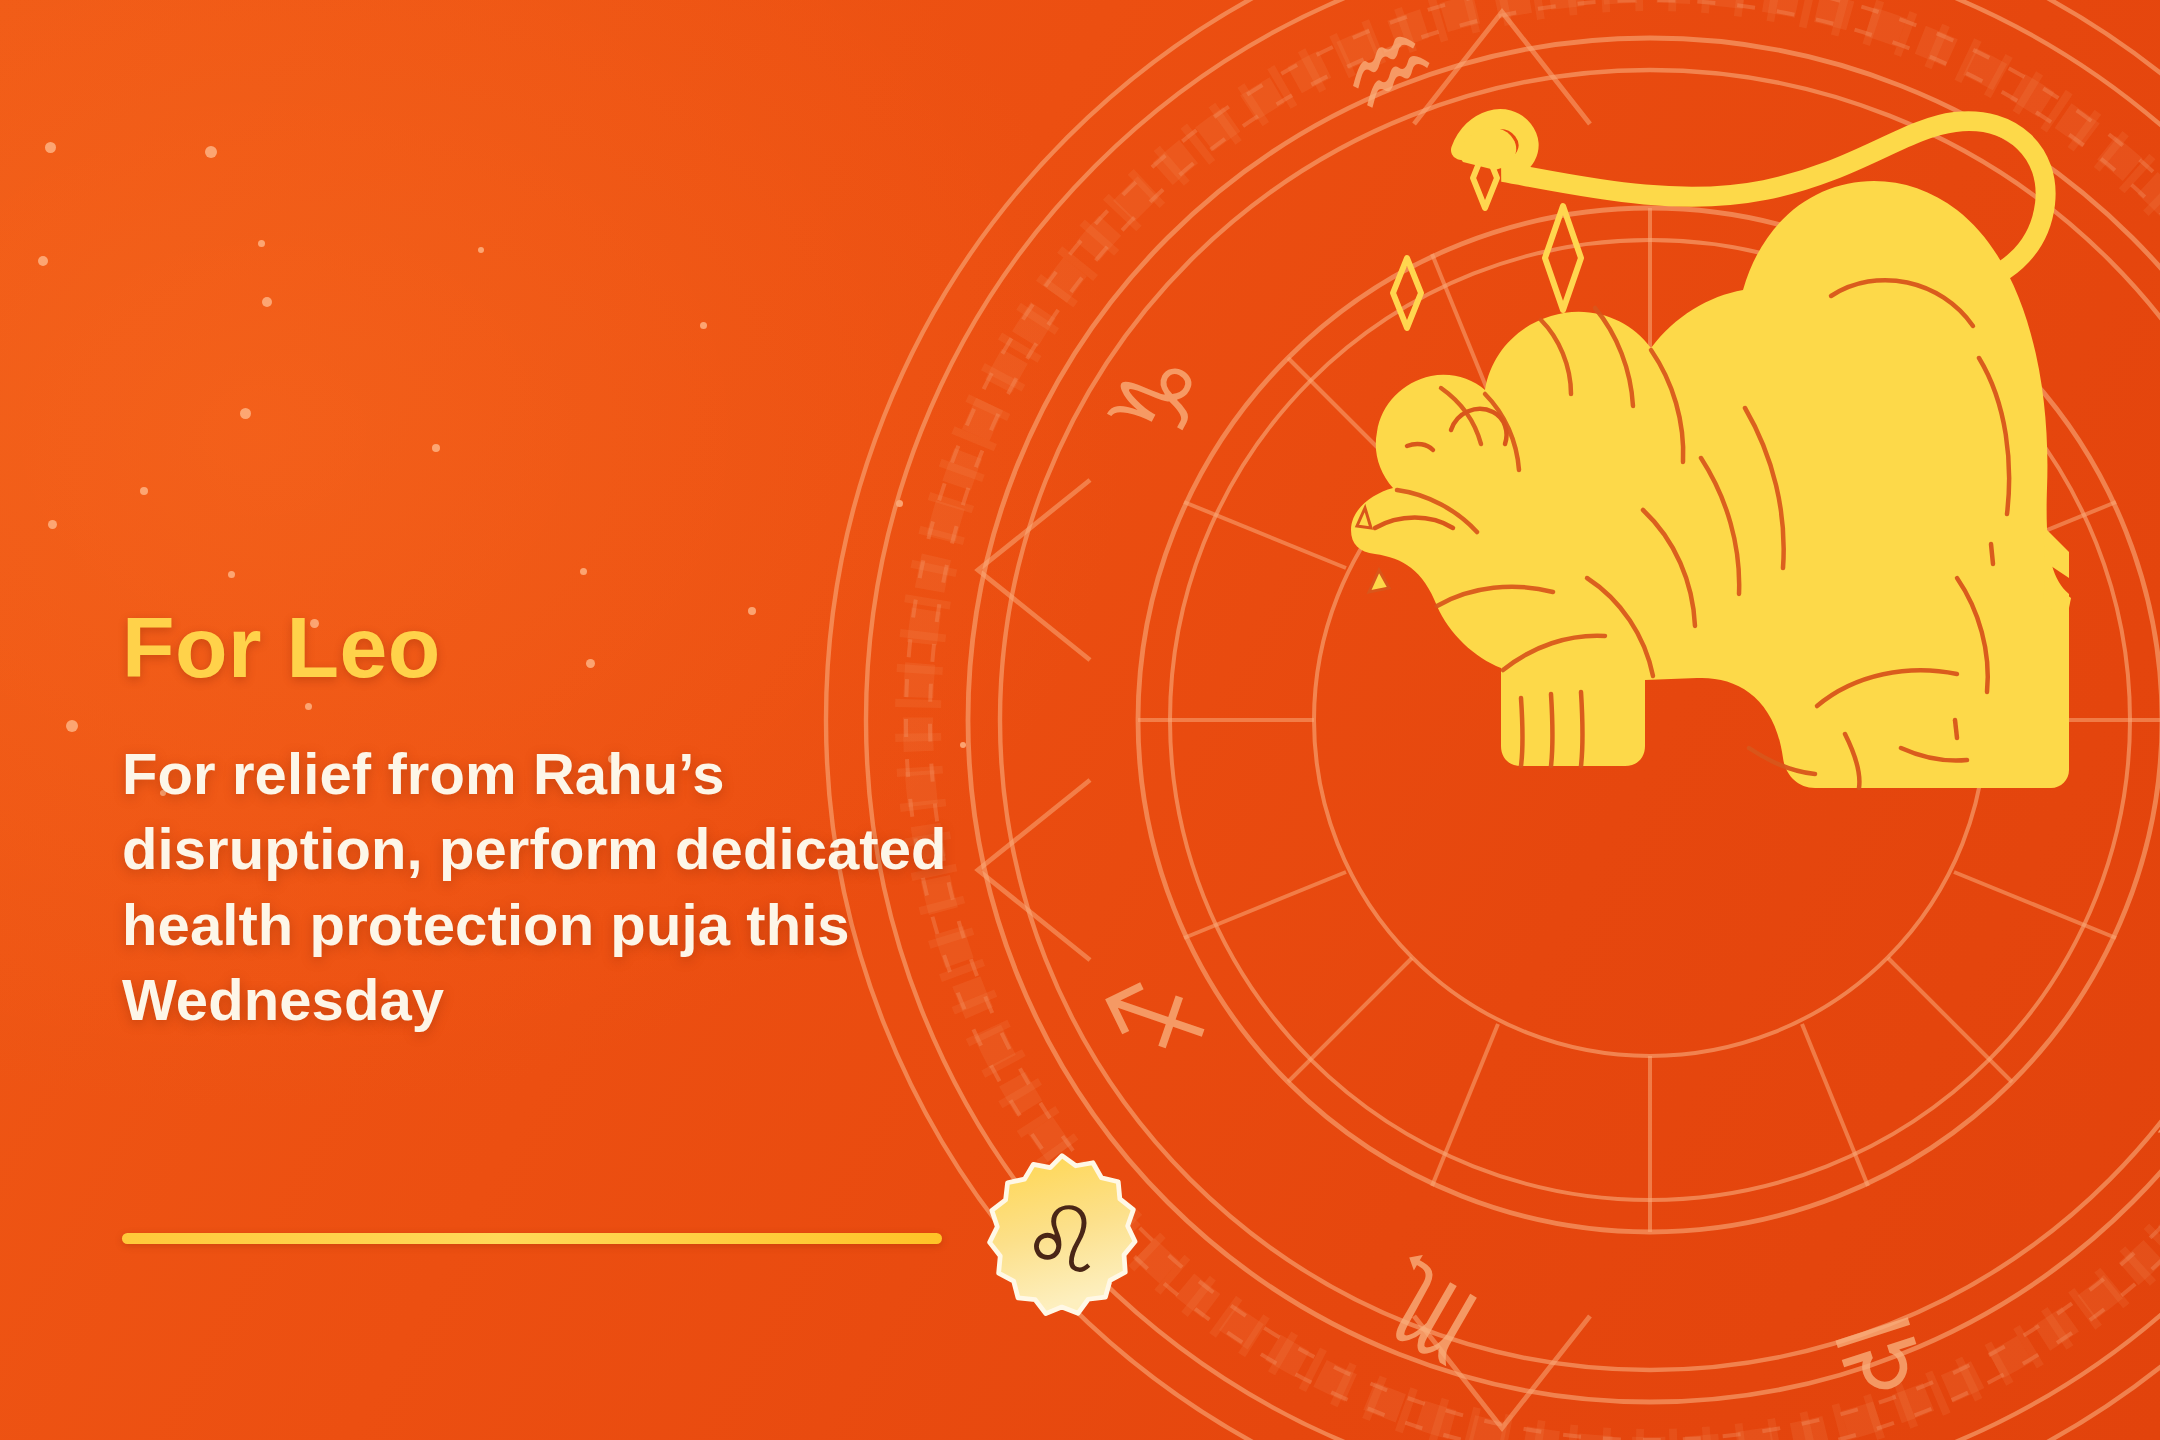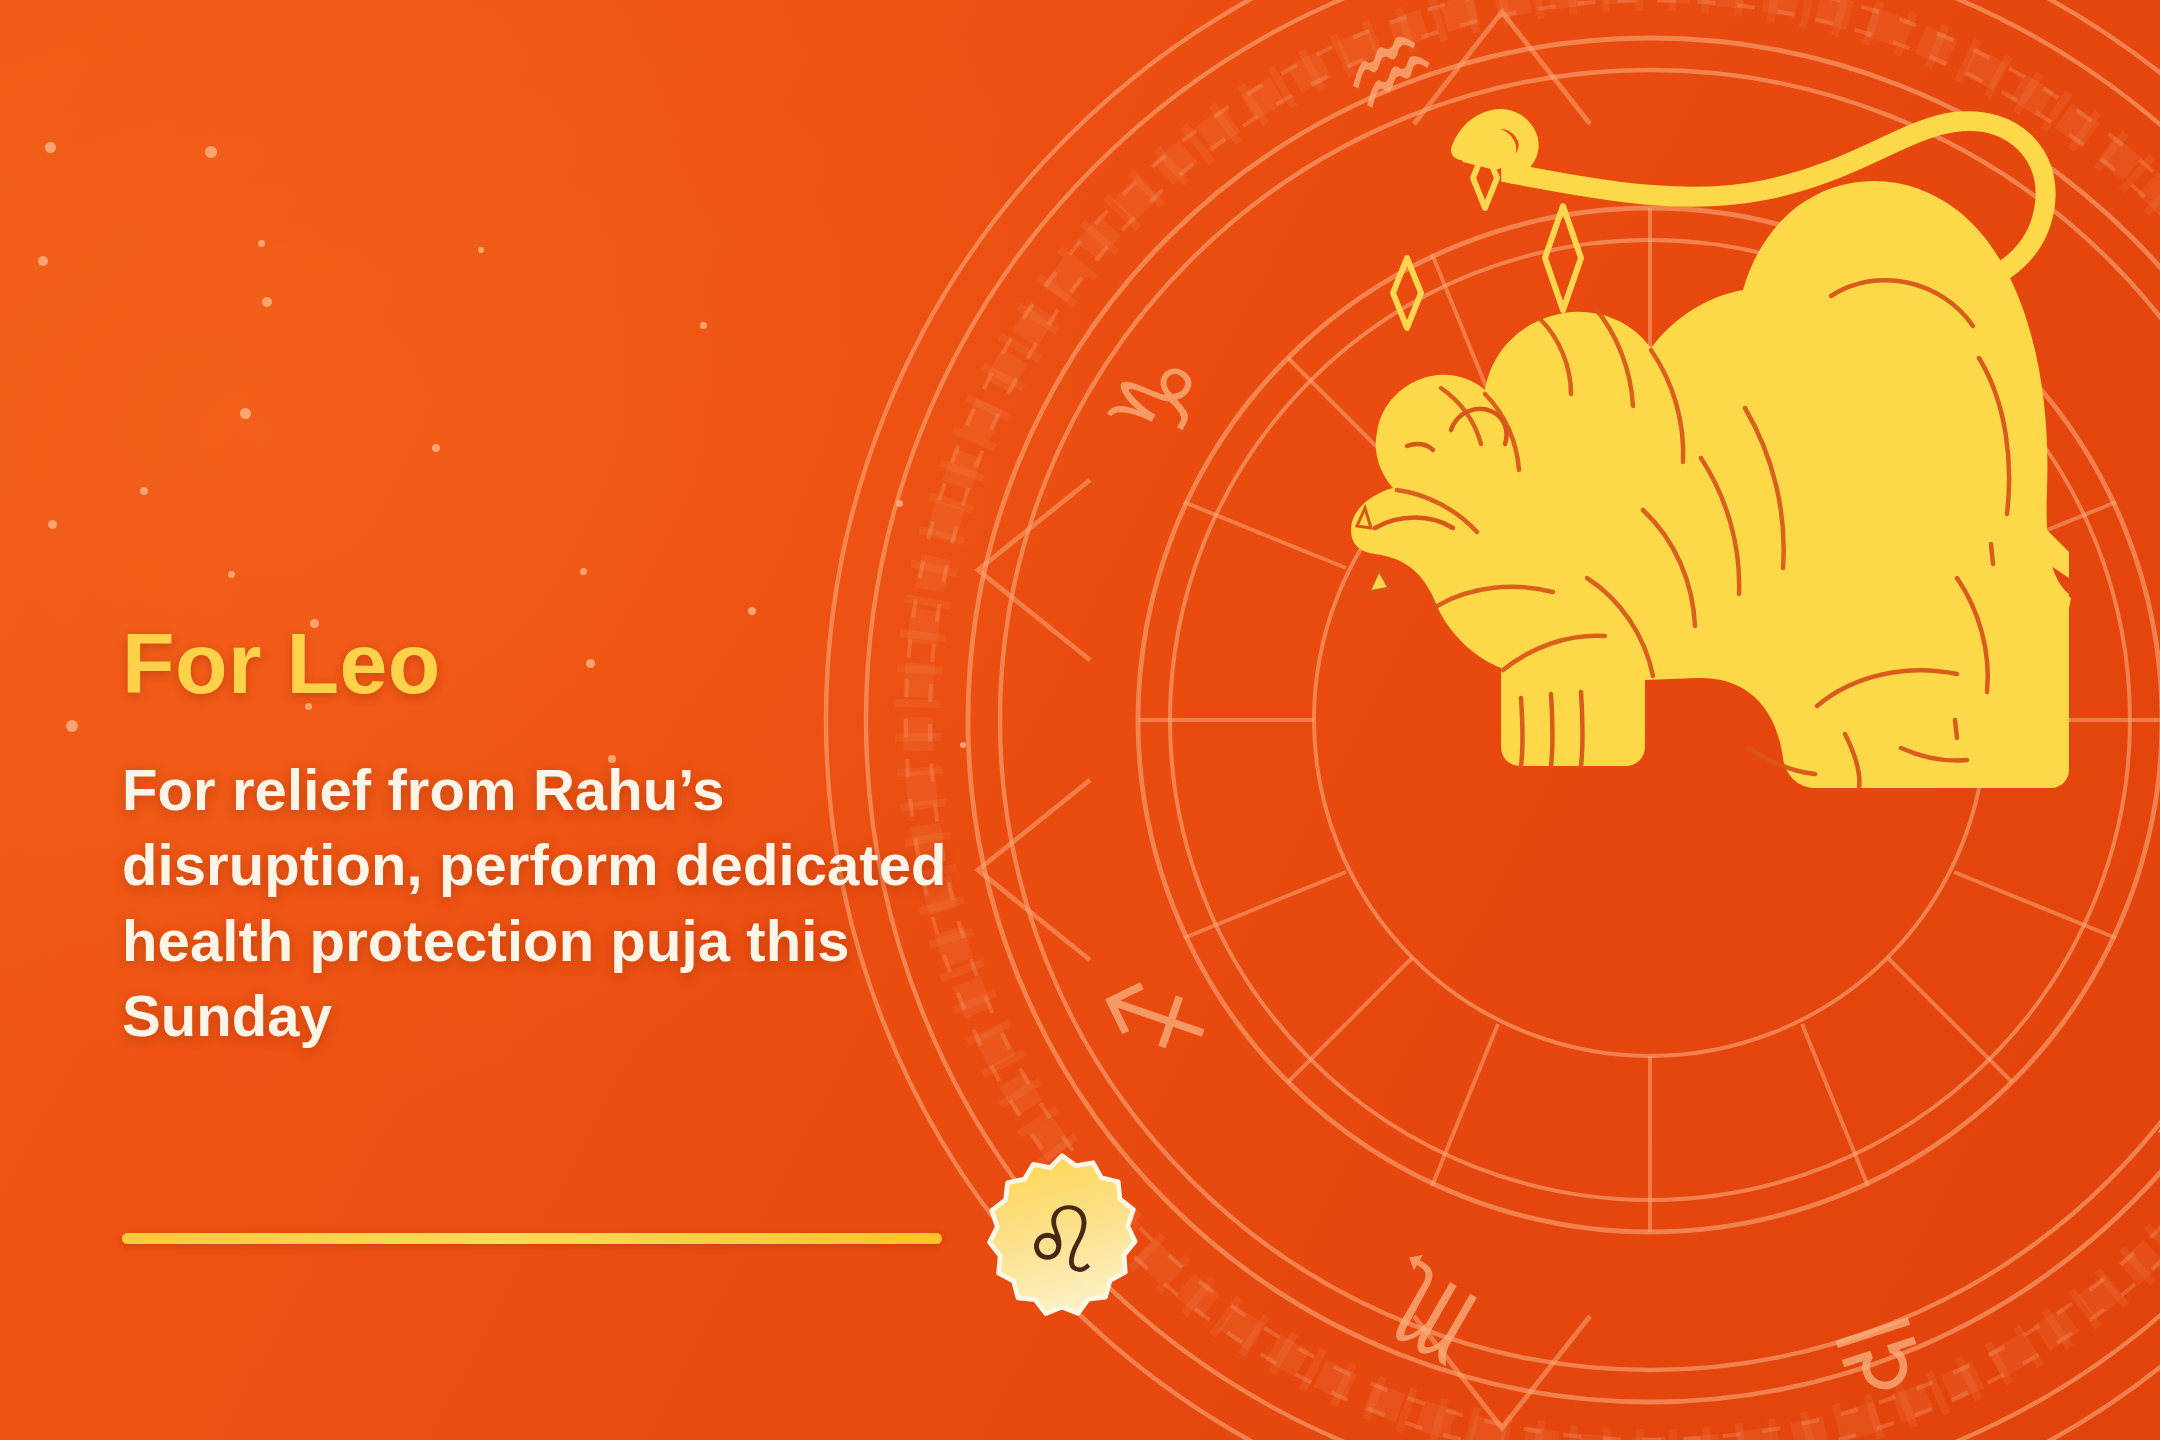--- a/index.html
+++ b/index.html
@@ -32,21 +32,21 @@
     position:absolute;right:-330px;top:50%;transform:translateY(-50%);
     width:1680px;height:1680px;pointer-events:none;
   }
   .wheel svg{width:100%;height:100%;display:block;}
 
   
   .lion{position:absolute;left:1345px;top:58px;width:740px;height:770px;}
   .lion svg{width:100%;height:100%;display:block;}
 
   
-  .content{position:absolute;left:122px;top:620px;width:1000px;}
+  .content{position:absolute;left:122px;top:604px;width:1000px;}
   .heading{
     margin:0;font-size:86px;line-height:1.02;font-weight:700;
     letter-spacing:.5px;color:#FFD24A;
     text-shadow:0 3px 10px rgba(120,28,0,.30);
   }
   .body-copy{
     margin:44px 0 0 0;font-size:58px;line-height:1.30;font-weight:700;
     color:#FDF6E8;letter-spacing:.1px;max-width:840px;
     text-shadow:0 3px 12px rgba(130,35,0,.34);
   }
@@ -245,21 +245,21 @@
         <path d="M404 690 C428 706 450 714 470 716"></path>
       </g>
 
       <path d="M698 468 L724 494 L724 520 L700 504 Z" fill="#FDD949"></path>
       <path d="M700 520 L726 540 L722 560 L698 546 Z" fill="#FDD949"></path>
     </svg>
   </div>
 
   <div class="content">
     <h1 class="heading">For Leo</h1>
-    <p class="body-copy">For relief from Rahu’s disruption, perform dedicated health protection puja this Sunday</p>
+    <p class="body-copy">For relief from Rahu’s disruption, perform dedicated health protection puja this Wednesday</p>
   </div>
 
   <div class="footer">
     <div class="rule"></div>
     <div class="badge">
       <svg viewBox="0 0 200 200">
         <defs>
           <linearGradient id="badgeGrad" x1="0" y1="0" x2="0.25" y2="1">
             <stop offset="0%" stop-color="#FFD64F"></stop>
             <stop offset="55%" stop-color="#FCE08A"></stop>

